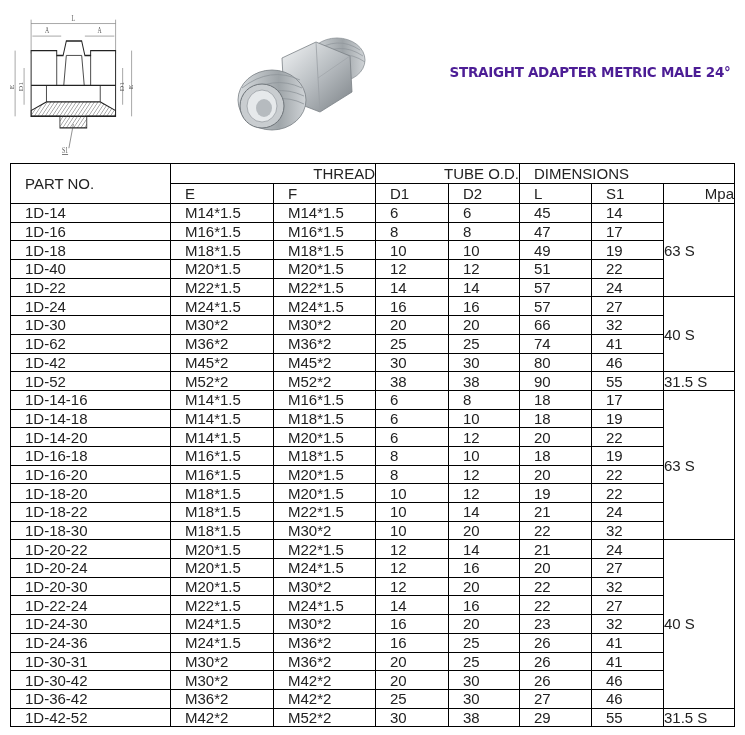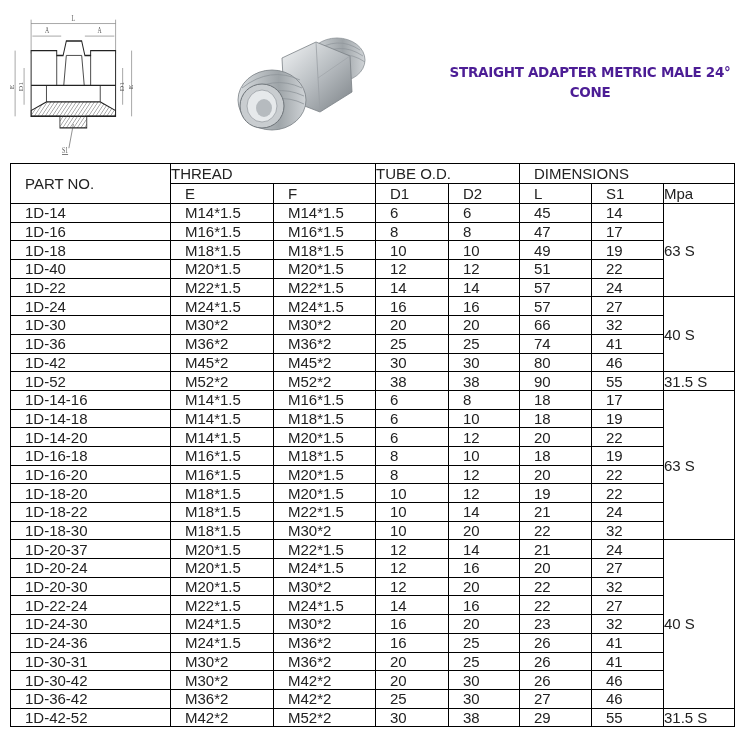--- a/index.html
+++ b/index.html
@@ -3,21 +3,21 @@
 <meta charset="utf-8">
 <style>
   html, body { margin:0; padding:0; background:#ffffff; }
   body { width:745px; height:735px; overflow:hidden; position:relative; font-family:"Liberation Sans", sans-serif; color:#111; }
   .drawing { position:absolute; left:10px; top:8px; width:128px; height:150px; }
   .photo { position:absolute; left:232px; top:30px; width:145px; height:112px; }
   .title { position:absolute; left:445px; top:62px; width:290px; text-align:center; font-family:"DejaVu Sans", sans-serif; font-size:13.5px; font-weight:bold; line-height:20px; color:#4c1d95; letter-spacing:-0.3px; }
   table.spec { position:absolute; left:10px; top:163px; border-collapse:collapse; table-layout:fixed; font-size:15px; }
   table.spec td, table.spec th { border:1.5px solid #000; padding:0 0 0 14px; height:17.7px; line-height:17px; font-weight:normal; text-align:left; white-space:nowrap; overflow:hidden; color:#222; }
   table.spec th { height:19px; }
-  table.spec .c { text-align:left; padding:0; }
+  table.spec .c { text-align:right; padding:0; }
   table.spec .part-head { vertical-align:middle; padding-left:14px; }
   table.spec td.mpa { padding:0; vertical-align:middle; }
 </style>
 </head>
 <body>
 
 <svg class="drawing" viewBox="0 0 200 150" width="128" height="150" preserveAspectRatio="none" style="left:10px;top:10px;width:128px;height:145px;">
   <defs>
     <pattern id="hatch" width="4" height="4" patternUnits="userSpaceOnUse" patternTransform="rotate(45)">
       <line x1="0" y1="0" x2="0" y2="4" stroke="#444" stroke-width="1"></line>
@@ -90,21 +90,20 @@
     <path d="M14 74 Q42 52 72 66"></path>
     <path d="M16 82 Q44 60 72 74"></path>
   </g>
   <ellipse cx="30" cy="76" rx="22" ry="22" fill="#c9cdd0" stroke="#6d7378" stroke-width="1"></ellipse>
   <ellipse cx="30" cy="76" rx="15" ry="16" fill="#e6e9eb" stroke="#9aa0a5" stroke-width="0.8"></ellipse>
   <ellipse cx="32" cy="78" rx="8" ry="9" fill="#b6bbbf"></ellipse>
 </svg>
 
 <div class="title">
   <div>STRAIGHT ADAPTER METRIC MALE 24°</div>
-  <div>CONE</div>
 </div>
 
 <table class="spec" id="spec-table">
   <colgroup>
     <col style="width:160px">
       <col style="width:103px">
       <col style="width:102px">
       <col style="width:73px">
       <col style="width:71px">
       <col style="width:72px">
@@ -188,21 +187,21 @@
       <tr>
         <td>1D-30</td>
         <td>M30*2</td>
         <td>M30*2</td>
         <td>20</td>
         <td>20</td>
         <td>66</td>
         <td>32</td>
       </tr>
       <tr>
-        <td>1D-36</td>
+        <td>1D-62</td>
         <td>M36*2</td>
         <td>M36*2</td>
         <td>25</td>
         <td>25</td>
         <td>74</td>
         <td>41</td>
       </tr>
       <tr>
         <td>1D-42</td>
         <td>M45*2</td>
@@ -289,21 +288,21 @@
       <tr>
         <td>1D-18-30</td>
         <td>M18*1.5</td>
         <td>M30*2</td>
         <td>10</td>
         <td>20</td>
         <td>22</td>
         <td>32</td>
       </tr>
       <tr>
-        <td>1D-20-37</td>
+        <td>1D-20-22</td>
         <td>M20*1.5</td>
         <td>M22*1.5</td>
         <td>12</td>
         <td>14</td>
         <td>21</td>
         <td>24</td>
         <td class="mpa" rowspan="9">40 S</td>
       </tr>
       <tr>
         <td>1D-20-24</td>

